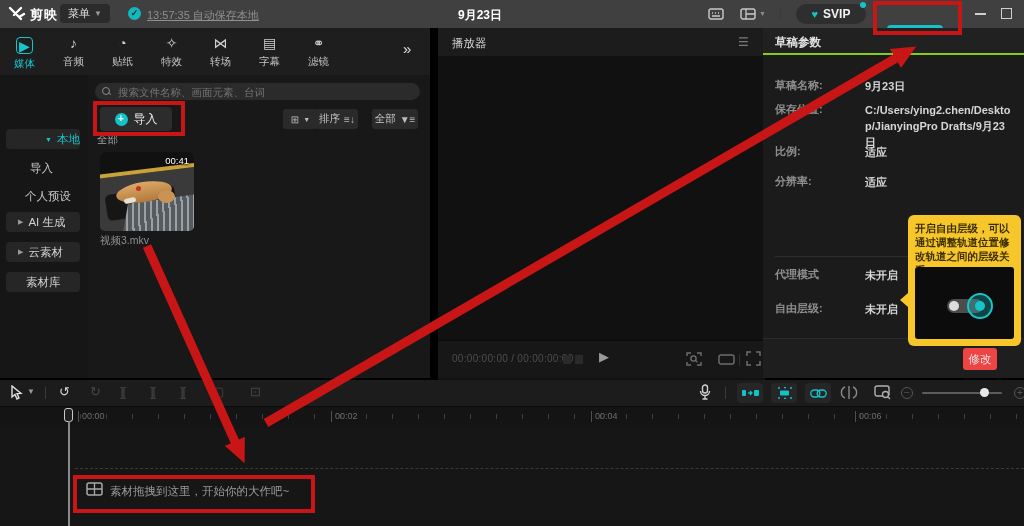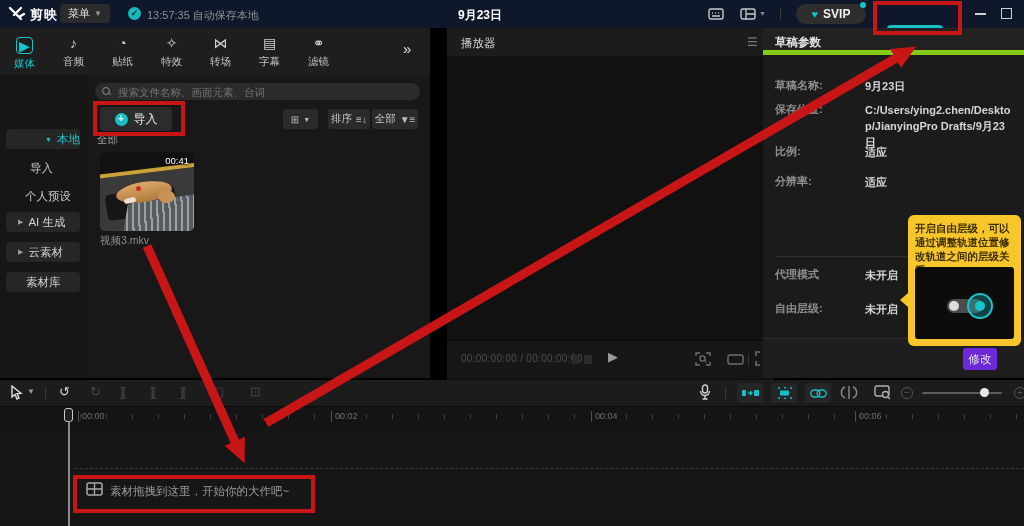--- a/index.html
+++ b/index.html
@@ -2,29 +2,29 @@
 <html><head>
 <meta charset="utf-8">
 <style>
   html,body{margin:0;padding:0;background:#222;}
   #root{position:relative;width:1024px;height:526px;background:#000;overflow:hidden;
         font-family:"Liberation Sans",sans-serif;-webkit-font-smoothing:antialiased;}
   #root *{box-sizing:border-box;}
   .abs{position:absolute;}
 
   
-  #topbar{position:absolute;left:0;top:0;width:1024px;height:28px;background:#0f172a;color:#ddd;}
+  #topbar{position:absolute;left:0;top:0;width:1024px;height:28px;background:#404040;color:#ddd;}
   .logo-glyph{left:8px;top:5px;width:18px;height:18px;}
   .logo-text{left:30px;top:6px;font-size:13px;font-weight:bold;color:#fff;letter-spacing:1px;}
   .menu-pill{left:60px;top:4px;width:50px;height:19px;background:#2b2b2b;border-radius:4px;
              display:flex;align-items:center;justify-content:center;gap:4px;font-size:11px;color:#e3e3e3;}
   .menu-pill .chev{font-size:8px;color:#9a9a9a;}
   .save-check{left:128px;top:7px;width:13px;height:13px;border-radius:50%;background:#12b8be;color:#04282a;
               font-size:9px;line-height:13px;text-align:center;font-weight:bold;}
-  .save-text{left:147px;top:8px;font-size:11px;color:#8f8f8f;}
+  .save-text{left:147px;top:8px;font-size:11px;color:#8f8f8f;text-decoration:underline;}
   .doc-title{left:458px;top:7px;font-size:12px;font-weight:bold;color:#fff;}
   .tb-ico{color:#c9c9c9;}
   .tb-divider{top:8px;width:1px;height:12px;background:#3a3a3a;}
   .svip-pill{left:796px;top:4px;width:70px;height:20px;background:#2e2e2e;border-radius:11px;
              display:flex;align-items:center;justify-content:center;gap:5px;}
   .svip-heart{color:#14c2c8;font-size:11px;}
   .svip-text{font-size:12px;font-weight:bold;color:#f2f2f2;}
   .svip-dot{left:860px;top:2px;width:6px;height:6px;border-radius:50%;background:#14c2c8;}
   .export-btn{left:887px;top:7px;width:56px;height:19px;background:#14c2c8;border-radius:4px;
               display:flex;align-items:center;justify-content:center;gap:4px;color:#fff;margin-top:18px;}
@@ -78,41 +78,41 @@
            background:repeating-linear-gradient(78deg,#9aa0a4 0 2px,#565b5f 2px 6px);}
   .t-cat{position:absolute;left:16px;top:30px;width:56px;height:20px;border-radius:55% 60% 50% 60%;
          background:linear-gradient(#dca766,#b07a3c);transform:rotate(-10deg);}
   .t-head{position:absolute;left:58px;top:38px;width:17px;height:13px;border-radius:50%;background:#c99356;}
   .t-paw{position:absolute;left:24px;top:46px;width:12px;height:5px;border-radius:3px;background:#e8e0d2;transform:rotate(-12deg);}
   .t-tag{position:absolute;left:36px;top:34px;width:5px;height:5px;border-radius:50%;background:#c23326;}
   .t-dur{position:absolute;right:5px;top:3px;font-size:9.5px;color:#fff;text-shadow:0 1px 2px #000;}
   .clip-name{left:100px;top:206px;font-size:10.5px;color:#8f8f8f;}
 
   
-  #player{position:absolute;left:447px;top:28px;width:327px;height:399px;background:#111;}
+  #player{position:absolute;left:438px;top:28px;width:327px;height:399px;background:#111;}
   .pl-header{position:absolute;left:0;top:0;width:327px;height:28px;background:#1c1c1c;}
   .pl-title{left:14px;top:8px;font-size:11.5px;color:#d8d8d8;}
   .pl-menu{left:300px;top:7px;font-size:12px;color:#7a7a7a;}
   .pl-strip{position:absolute;left:0;top:312px;width:327px;height:38px;background:#171717;border-top:1px solid #0a0a0a;}
   .pl-time{left:14px;top:12px;font-size:10px;color:#4d4d4d;letter-spacing:.3px;}
   .pl-sq{top:14px;width:8px;height:9px;background:#2a2a2a;}
   .pl-play{left:161px;top:8px;font-size:13px;color:#9a9a9a;}
   .pl-ricon{top:10px;color:#6f6f6f;}
   .pl-div{left:301px;top:13px;width:1px;height:12px;background:#333;}
 
   
   #draft{position:absolute;left:763px;top:28px;width:261px;height:350px;background:#1b1b1b;}
-  .dr-header{position:absolute;left:0;top:0;width:261px;height:27px;background:#212121;border-bottom:5px solid #84cc16;}
+  .dr-header{position:absolute;left:0;top:0;width:261px;height:27px;background:#212121;border-bottom:2px solid #84cc16;}
   .dr-title{left:12px;top:7px;font-size:11.5px;font-weight:bold;color:#e3e3e3;}
   .dr-row{position:absolute;left:12px;width:240px;display:flex;font-weight:bold;}
   .dr-label{width:90px;font-size:11px;color:#8f8f8f;flex:none;}
   .dr-value{width:150px;font-size:11px;color:#d6d6d6;line-height:16px;word-break:break-all;}
   .dr-divider{position:absolute;left:12px;top:228px;width:238px;height:1px;background:#2e2e2e;}
   .dr-footer{position:absolute;left:0;top:310px;width:261px;height:40px;background:#1e1e1e;border-top:1px solid #2a2a2a;}
-  .modify-btn{left:200px;top:9px;width:34px;height:22px;background:#6d28d9;border-radius:3px;
+  .modify-btn{left:200px;top:9px;width:34px;height:22px;background:#ef4444;border-radius:3px;
               color:#e8e8e8;font-size:11.5px;display:flex;align-items:center;justify-content:center;}
 
   .tooltip{position:absolute;left:145px;top:187px;width:113px;height:131px;background:#f6c62b;border-radius:6px;
            z-index:6;padding:6px 7px;}
   .tt-text{font-size:10.5px;font-weight:bold;color:#3b2d00;line-height:14px;}
   .tt-arrow{position:absolute;left:-8px;top:78px;width:0;height:0;
             border-top:7px solid transparent;border-bottom:7px solid transparent;border-right:8px solid #f6c62b;}
   .tt-img{position:absolute;left:7px;top:52px;width:99px;height:72px;background:#0c0c0c;border-radius:3px;overflow:hidden;}
   .tt-pill{position:absolute;left:32px;top:32px;width:36px;height:14px;border-radius:7px;background:#4c4c4c;}
   .tt-knob{position:absolute;left:34px;top:34px;width:10px;height:10px;border-radius:50%;background:#ddd;}
@@ -258,21 +258,21 @@
 
     <div class="abs import-btn">
       <span class="imp-circle">+</span>
       <span>导入</span>
     </div>
 
     <div class="small-btn" style="left:283px;width:35px">
       <span class="sb-ico">⊞</span>
       <span class="sb-ico" style="font-size:7px">▼</span>
     </div>
-    <div class="small-btn" style="left:328px;width:42px">
+    <div class="small-btn" style="left:316px;width:42px">
       <span>排序</span>
       <span class="sb-ico">≡↓</span>
     </div>
     <div class="small-btn" style="left:372px;width:46px">
       <span>全部</span>
       <span class="sb-ico">▼≡</span>
     </div>
 
     <span class="abs section-title">全部</span>
 

